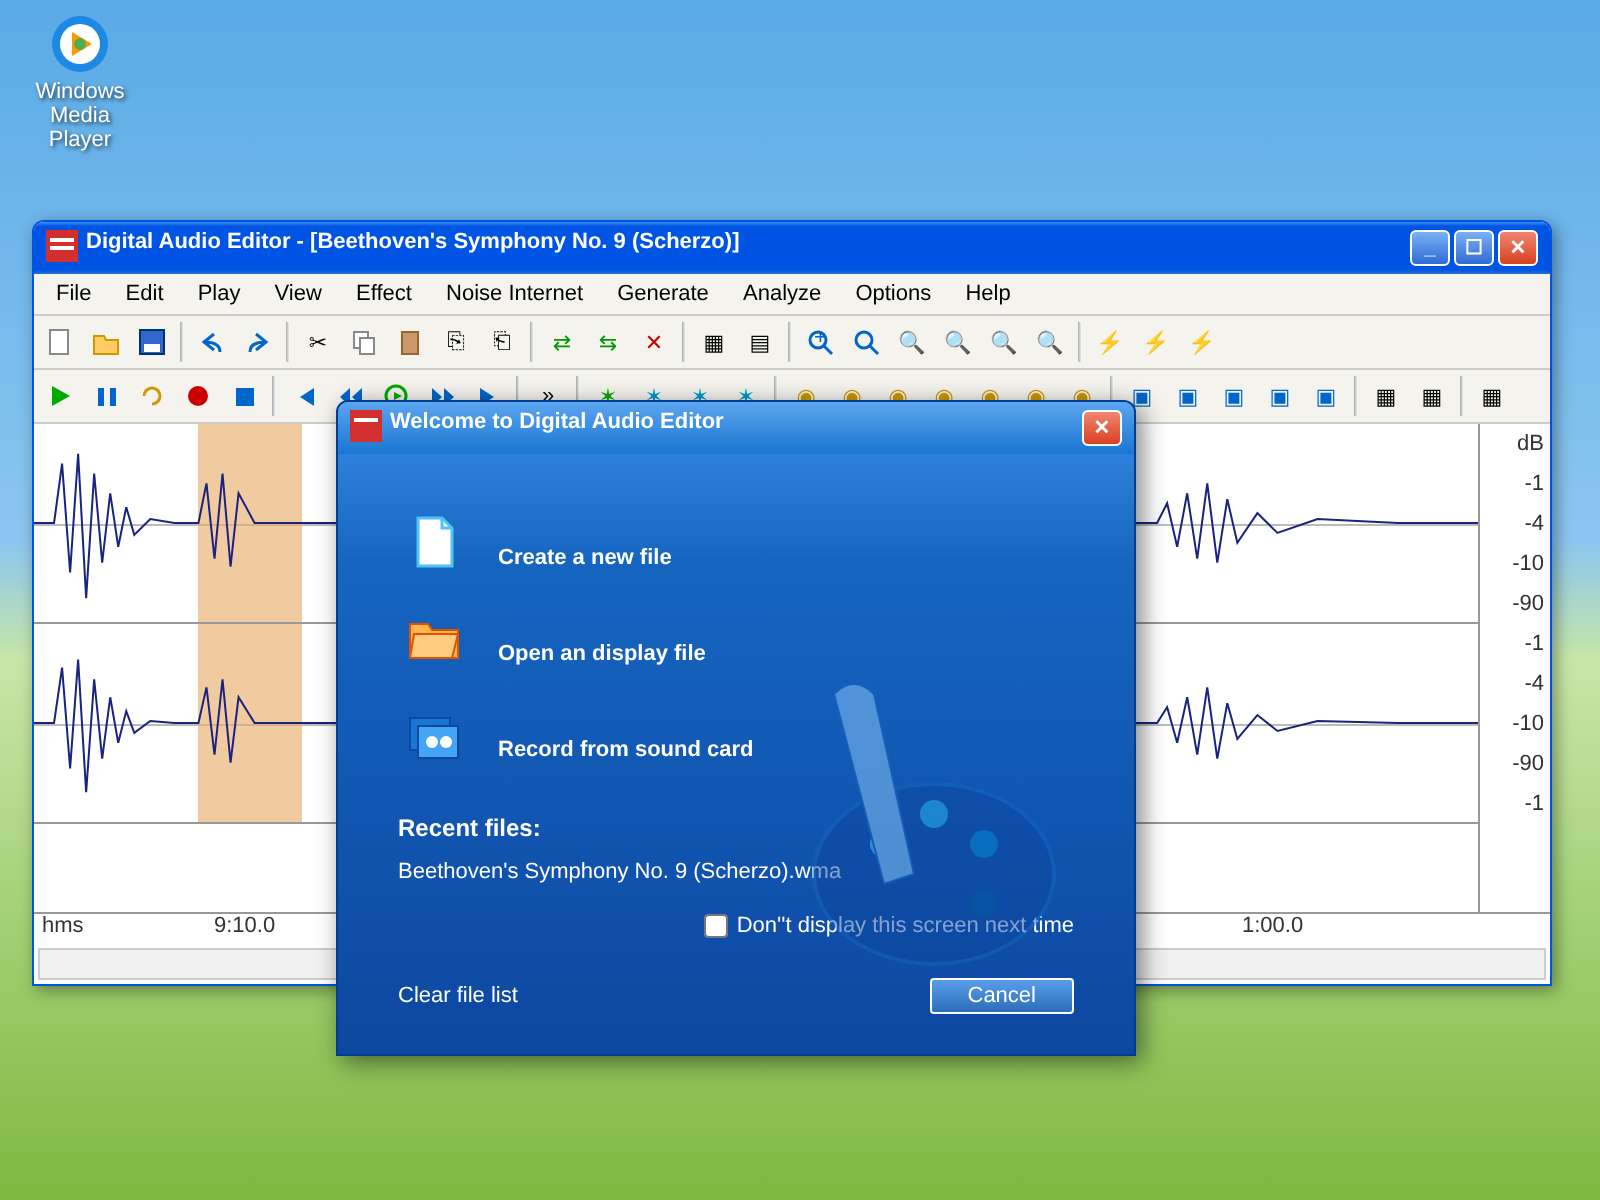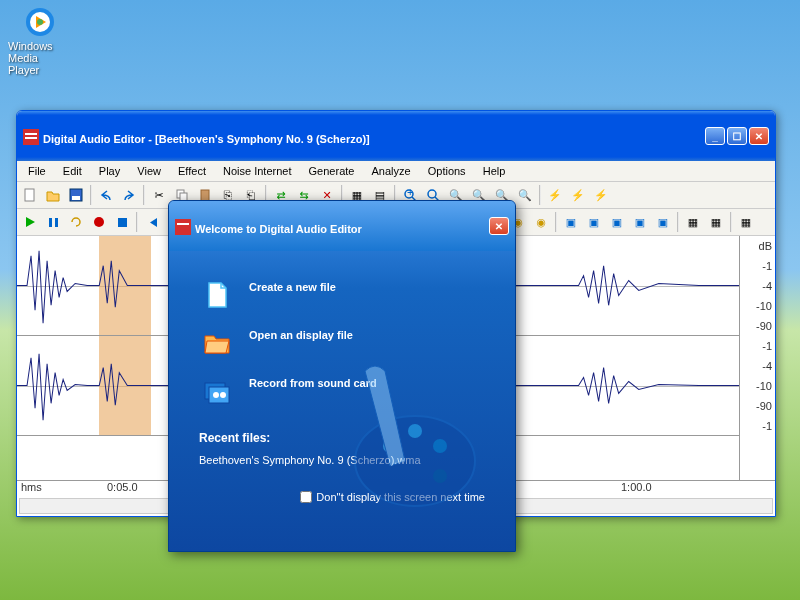--- a/index.html
+++ b/index.html
@@ -1,22 +1,22 @@
 <!DOCTYPE html>
 <html><head>
 <meta charset="utf-8">
 <style>
 *{margin:0;padding:0;box-sizing:border-box;font-family:Tahoma,Arial,sans-serif;font-size:11px}
 body{width:800px;height:600px;overflow:hidden;position:relative;background:linear-gradient(to bottom,#5aaae6 0%,#8bc6f0 45%,#c7e6a8 55%,#7db83f 100%)}
 .desktop{position:absolute;top:0;left:0;width:100%;height:100%}
-.desktop-icon{position:absolute;width:64px;color:#fff;text-shadow:1px 1px 2px rgba(0,0,0,0.7);cursor:pointer}
+.desktop-icon{position:absolute;width:64px;text-align:center;color:#fff;text-shadow:1px 1px 2px rgba(0,0,0,0.7);cursor:pointer}
 .desktop-icon .ico{width:32px;height:32px;margin:0 auto 2px;display:flex;align-items:center;justify-content:center}
 .desktop-icon .lbl{font-size:11px;line-height:12px}
 .window{position:absolute;background:#ece9d8;border:1px solid #0054e3;border-radius:6px 6px 0 0;box-shadow:2px 2px 8px rgba(0,0,0,0.4)}
-.titlebar{background:linear-gradient(to bottom,#3c8cf0,#0054e3 8%,#0054e3 92%,#2670d4);color:#fff;padding:16px 6px;font-weight:bold;font-size:12px;display:flex;align-items:flex-end;border-radius:5px 5px 0 0}
+.titlebar{background:linear-gradient(to bottom,#3c8cf0,#0054e3 8%,#0054e3 92%,#2670d4);color:#fff;padding:4px 6px;font-weight:bold;font-size:12px;display:flex;align-items:flex-start;border-radius:5px 5px 0 0}
 .titlebar .appico{width:16px;height:16px;margin-right:4px;flex-shrink:0}
 .titlebar .ttl{flex:1;white-space:nowrap;overflow:hidden}
 .winbtns{display:flex;gap:2px}
 .winbtn{width:20px;height:18px;border:1px solid #fff;border-radius:3px;display:flex;align-items:center;justify-content:center;font-size:10px;font-weight:bold;cursor:pointer}
 .winbtn.min,.winbtn.max{background:linear-gradient(to bottom,#7ab0f5,#2e6bd6)}
 .winbtn.cls{background:linear-gradient(to bottom,#f08672,#d94022);color:#fff}
 .menubar{background:#f4f3ee;padding:2px 4px;border-bottom:1px solid #ccc}
 .menubar span{padding:2px 7px;cursor:pointer;display:inline-block}
 .toolbar{background:#f4f3ee;padding:2px;border-bottom:1px solid #ccc;display:flex;flex-wrap:wrap;gap:1px;align-items:center}
 .tbtn{width:22px;height:22px;display:flex;align-items:center;justify-content:center;cursor:pointer;border:1px solid transparent;border-radius:2px}
@@ -28,21 +28,21 @@
 .wave-track::before{content:'';position:absolute;top:50%;left:0;right:0;height:1px;background:#bbb}
 .selection{position:absolute;top:0;bottom:0;background:#e8a960;opacity:0.6}
 .db-scale{width:36px;border-left:1px solid #999;background:#fff;font-size:9px;color:#333}
 .db-scale div{height:20px;text-align:right;padding-right:3px;line-height:20px}
 .timeline{height:16px;background:#fff;border-top:1px solid #999;display:flex;font-size:9px;color:#333;position:relative}
 .timeline span{position:absolute}
 .scrollbar{height:16px;background:#f0f0f0;border:1px solid #ccc;margin:2px}
 .dialog{position:absolute;background:linear-gradient(to bottom,#3a8de8 0%,#1565c0 25%,#0d47a1 100%);border:1px solid #003c8f;border-radius:6px 6px 0 0;box-shadow:3px 3px 12px rgba(0,0,0,0.5);color:#fff}
 .dialog .titlebar{background:linear-gradient(to bottom,#5ca5f0,#1976d2)}
 .dialog-body{padding:20px 30px 14px;position:relative;min-height:300px}
-.opt{display:flex;align-items:flex-start;gap:18px;padding:10px 4px;cursor:pointer;font-weight:bold;font-size:12px}
+.opt{display:flex;align-items:flex-end;gap:18px;padding:10px 4px;cursor:pointer;font-weight:bold;font-size:12px}
 .opt .oico{width:28px;height:28px;flex-shrink:0}
 .recent-hdr{font-weight:bold;font-size:12px;margin-top:16px;margin-bottom:8px}
 .recent-item{font-size:11px;padding:1px 0;cursor:pointer}
 .dlg-bottom{display:flex;justify-content:space-between;align-items:center;margin-top:20px;font-size:11px}
 .chk{display:flex;align-items:center;gap:4px}
 .chk input{width:12px;height:12px}
 .dlg-btn{background:linear-gradient(to bottom,#5a9de8,#2a6db8);border:1px solid #fff;color:#fff;padding:2px 18px;cursor:pointer;font-size:11px;border-radius:2px}
 .clear-link{cursor:pointer}
 .palette{position:absolute;right:30px;bottom:40px;width:180px;height:160px;opacity:0.5}
 .waveform{position:absolute;top:0;left:0;width:100%;height:100%}
@@ -269,28 +269,28 @@
           <div>-90</div>
           <div>-1</div>
           <div>-4</div>
           <div>-10</div>
           <div>-90</div>
           <div>-1</div>
         </div>
       </div>
       <div class="timeline">
         <span style="left:4px">hms</span>
-        <span style="left:90px">0:05.0</span>
+        <span style="left:90px">9:10.0</span>
         <span style="left:604px">1:00.0</span>
       </div>
       <div class="scrollbar"></div>
     </div>
   </div>
 
-  <div class="dialog" style="left:168px;top:200px;width:348px">
+  <div class="dialog" style="left:168px;top:200px;width:400px">
     <div class="titlebar">
       <div class="appico">
         <svg viewBox="0 0 16 16">
             <rect width="16" height="16" fill="#d32f2f"></rect>
             <rect x="2" y="4" width="12" height="2" fill="#fff"></rect>
           </svg>
       </div>
       <div class="ttl">Welcome to Digital Audio Editor</div>
       <div class="winbtns">
         <div class="winbtn cls">✕</div>
@@ -323,21 +323,25 @@
         <div class="oico"><svg viewBox="0 0 28 28">
               <rect x="2" y="6" width="20" height="16" fill="#1976d2" stroke="#0d47a1"></rect>
               <rect x="6" y="10" width="20" height="16" fill="#42a5f5" stroke="#0d47a1"></rect>
               <circle cx="13" cy="18" r="3" fill="#fff"></circle>
               <circle cx="20" cy="18" r="3" fill="#fff"></circle>
             </svg></div>
         <span>Record from sound card</span>
       </div>
       <div class="recent-hdr">Recent files:</div>
       <div class="recent-item">Beethoven's Symphony No. 9 (Scherzo).wma</div>
-      <div class="dlg-bottom" style="margin-top:24px;justify-content:flex-end">
+      <div class="dlg-bottom" style="margin-top:14px;justify-content:flex-end">
         <label class="chk">
           <input type="checkbox" style="">
           <span>Don''t display this screen next time</span>
         </label>
       </div>
+      <div class="dlg-bottom">
+        <span class="clear-link">Clear file list</span>
+        <button class="dlg-btn">Cancel</button>
+      </div>
     </div>
   </div>
 </div>
 
 </body></html>

